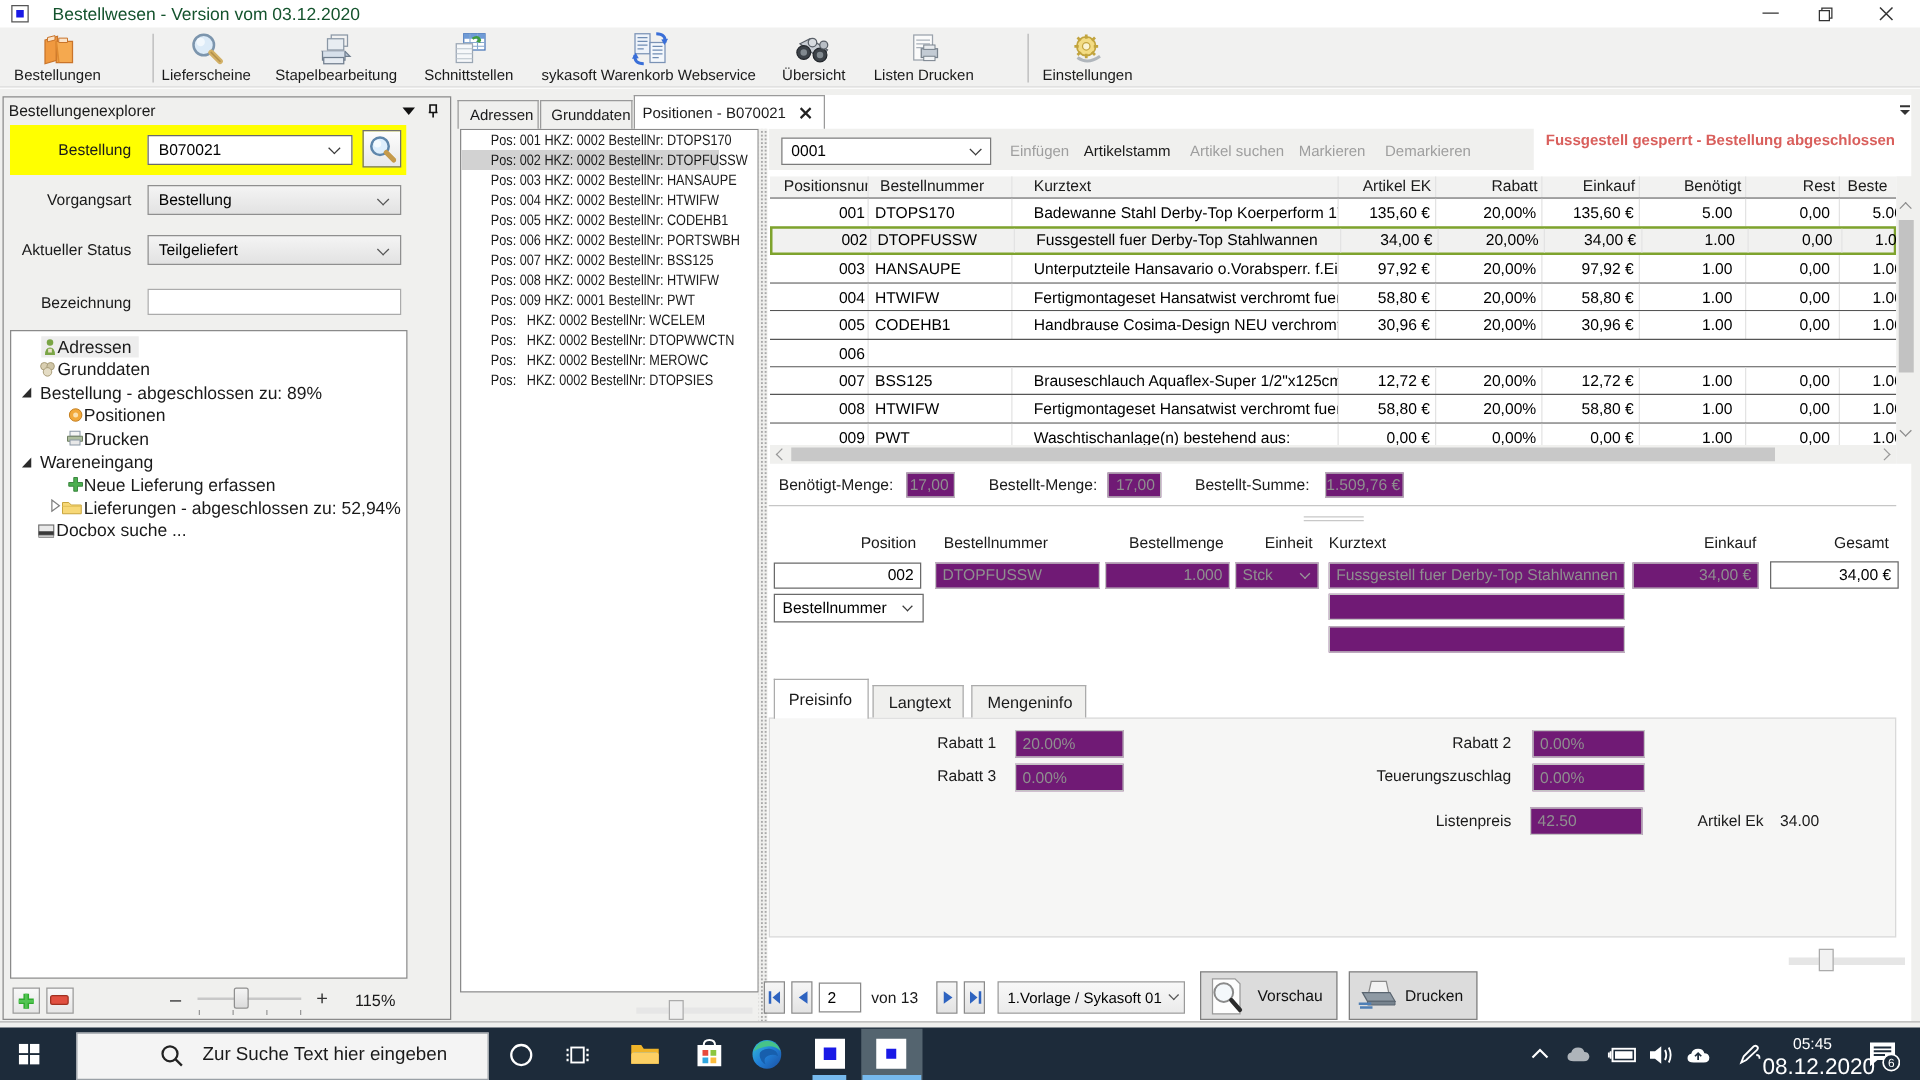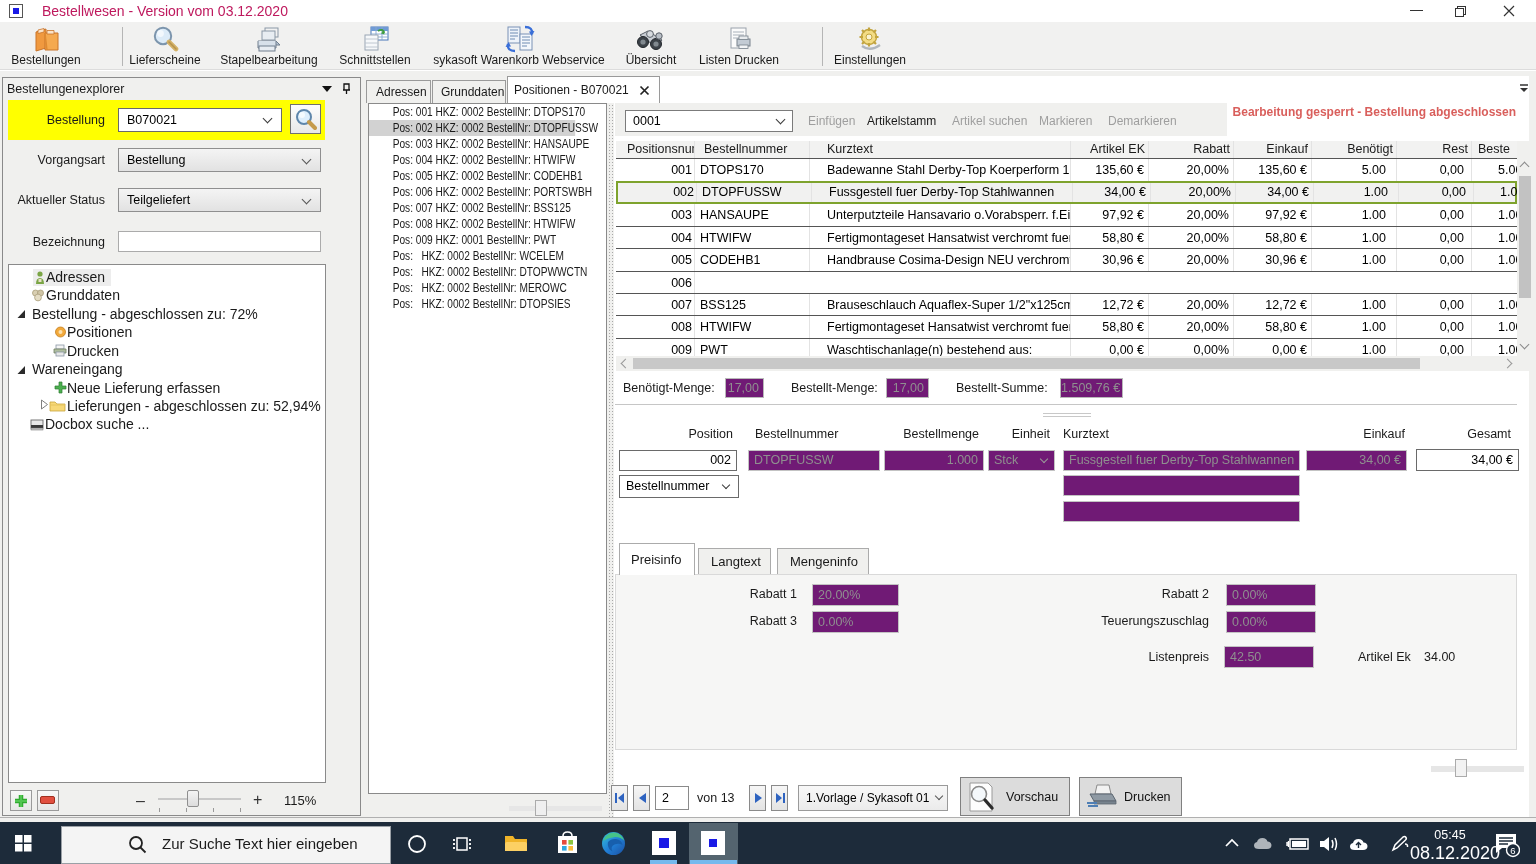--- a/index.html
+++ b/index.html
@@ -31,21 +31,21 @@
 .c8 { width:75px; text-align:right; padding-right:7px; }
 .c9 { width:45px; padding-left:26px; border-right:none !important; }
 .rline { position:absolute; left:0; width:901px; height:1px; background:#555; }
 </style>
 </head>
 <body>
 
 <div class="abs" style="left:0;top:0;width:1536px;height:22px;background:#fff;">
   <div class="abs" style="left:9px;top:4px;width:14px;height:14px;background:#fff;border:1px solid #555;"></div>
   <div class="abs" style="left:13px;top:8px;width:6px;height:6px;background:#1919e6;"></div>
-  <div class="abs" style="left:42px;top:3px;font-size:14px;color:#be185d;">Bestellwesen - Version vom 03.12.2020</div>
+  <div class="abs" style="left:42px;top:3px;font-size:14px;color:#14532d;">Bestellwesen - Version vom 03.12.2020</div>
   <div class="abs" style="left:1410px;top:10px;width:13px;height:1px;background:#333;"></div>
   <div class="abs" style="left:1457px;top:6px;width:9px;height:9px;border:1px solid #333;background:#fff;"></div>
   <div class="abs" style="left:1455px;top:8px;width:9px;height:9px;border:1px solid #333;background:#fff;"></div>
   <svg class="abs" style="left:1502px;top:4px;" width="14" height="14">
       <path d="M2 2 L12 12 M12 2 L2 12" stroke="#333" stroke-width="1.2"></path>
     </svg>
 </div>
 
 <div class="abs" id="toolbar" style="left:0;top:22px;width:1536px;height:48px;background:#f1f1f0;border-bottom:1px solid #dcdcdc;"></div>
 
@@ -171,21 +171,21 @@
 <div class="lbl" style="left:46px;top:269px;font-size:14px;">Adressen</div>
 <svg class="abs" style="left:31px;top:288px;" width="14" height="15">
   <circle cx="4.5" cy="5" r="3" fill="#d9cfb2" stroke="#a99d7a" stroke-width="0.8"></circle>
   <circle cx="9.5" cy="5" r="3" fill="#cfc5a6" stroke="#a99d7a" stroke-width="0.8"></circle>
   <circle cx="7" cy="9.5" r="3.4" fill="#e4dcc4" stroke="#a99d7a" stroke-width="0.8"></circle>
 </svg>
 <div class="lbl" style="left:46px;top:287px;font-size:14px;">Grunddaten</div>
 <svg class="abs" style="left:17px;top:309px;" width="10" height="10">
     <path d="M8 1 L8 9 L0.5 9 Z" fill="#2b2b2b"></path>
   </svg>
-<div class="lbl" style="left:32px;top:306px;font-size:14px;">Bestellung - abgeschlossen zu: 72%</div>
+<div class="lbl" style="left:32px;top:306px;font-size:14px;">Bestellung - abgeschlossen zu: 89%</div>
 <svg class="abs" style="left:54px;top:325px;" width="13" height="14">
   <circle cx="6.5" cy="7" r="5" fill="#f2a93b" stroke="#c47f1f" stroke-width="0.8"></circle>
   <circle cx="6.5" cy="7" r="2" fill="#fbe0ae"></circle>
 </svg>
 <div class="lbl" style="left:67px;top:324px;font-size:14px;">Positionen</div>
 <svg class="abs" style="left:53px;top:344px;" width="14" height="13">
   <rect x="3" y="1" width="8" height="4" fill="#f4f4f4" stroke="#8a97a5" stroke-width="0.8"></rect>
   <path d="M1 5 L13 5 L13 9 L1 9 Z" fill="#aebd9e" stroke="#6e7d62" stroke-width="0.8"></path>
   <rect x="3" y="8" width="8" height="4" fill="#e8e8e8" stroke="#8a97a5" stroke-width="0.8"></rect>
 </svg>
@@ -271,21 +271,21 @@
   </svg>
 
 <div class="abs" style="left:615px;top:103px;width:612px;height:33px;background:#f0f0ee;"></div>
 <div class="tbd" style="left:625px;top:110px;width:168px;height:22px;line-height:20px;padding-left:7px;border-color:#7b7b7b;">0001</div>
 <div class="chev" style="left:777px;top:116px;"></div>
 <div class="abs" style="left:808px;top:114px;font-size:12px;color:#9e9e9e;">Einfügen</div>
 <div class="abs" style="left:867px;top:114px;font-size:12px;color:#1a1a1a;">Artikelstamm</div>
 <div class="abs" style="left:952px;top:114px;font-size:12px;color:#9e9e9e;">Artikel suchen</div>
 <div class="abs" style="left:1039px;top:114px;font-size:12px;color:#9e9e9e;">Markieren</div>
 <div class="abs" style="left:1108px;top:114px;font-size:12px;color:#9e9e9e;">Demarkieren</div>
-<div class="abs" style="left:1217px;top:105px;width:299px;font-size:12px;font-weight:bold;color:#d95f5c;text-align:right;white-space:nowrap;">Bearbeitung gesperrt - Bestellung abgeschlossen</div>
+<div class="abs" style="left:1217px;top:105px;width:299px;font-size:12px;font-weight:bold;color:#d95f5c;text-align:right;white-space:nowrap;">Fussgestell gesperrt - Bestellung abgeschlossen</div>
 
 <div class="abs" id="grid" style="left:616px;top:141px;width:901px;height:215px;overflow:hidden;background:#fff;">
   <div class="gr" style="top:0;height:17px;background:#f2f2f1;color:#1a1a1a;">
     <div class="c1" style="text-align:left;padding-left:11px;line-height:16px;">Positionsnummer</div>
     <div class="c2" style="line-height:16px;padding-left:9px;">Bestellnummer</div>
     <div class="c3" style="line-height:16px;">Kurztext</div>
     <div class="c4" style="line-height:16px;padding-right:3px;">Artikel EK</div>
     <div class="c5" style="line-height:16px;padding-right:3px;">Rabatt</div>
     <div class="c6" style="line-height:16px;padding-right:3px;">Einkauf</div>
     <div class="c7" style="line-height:16px;padding-right:3px;">Benötigt</div>

